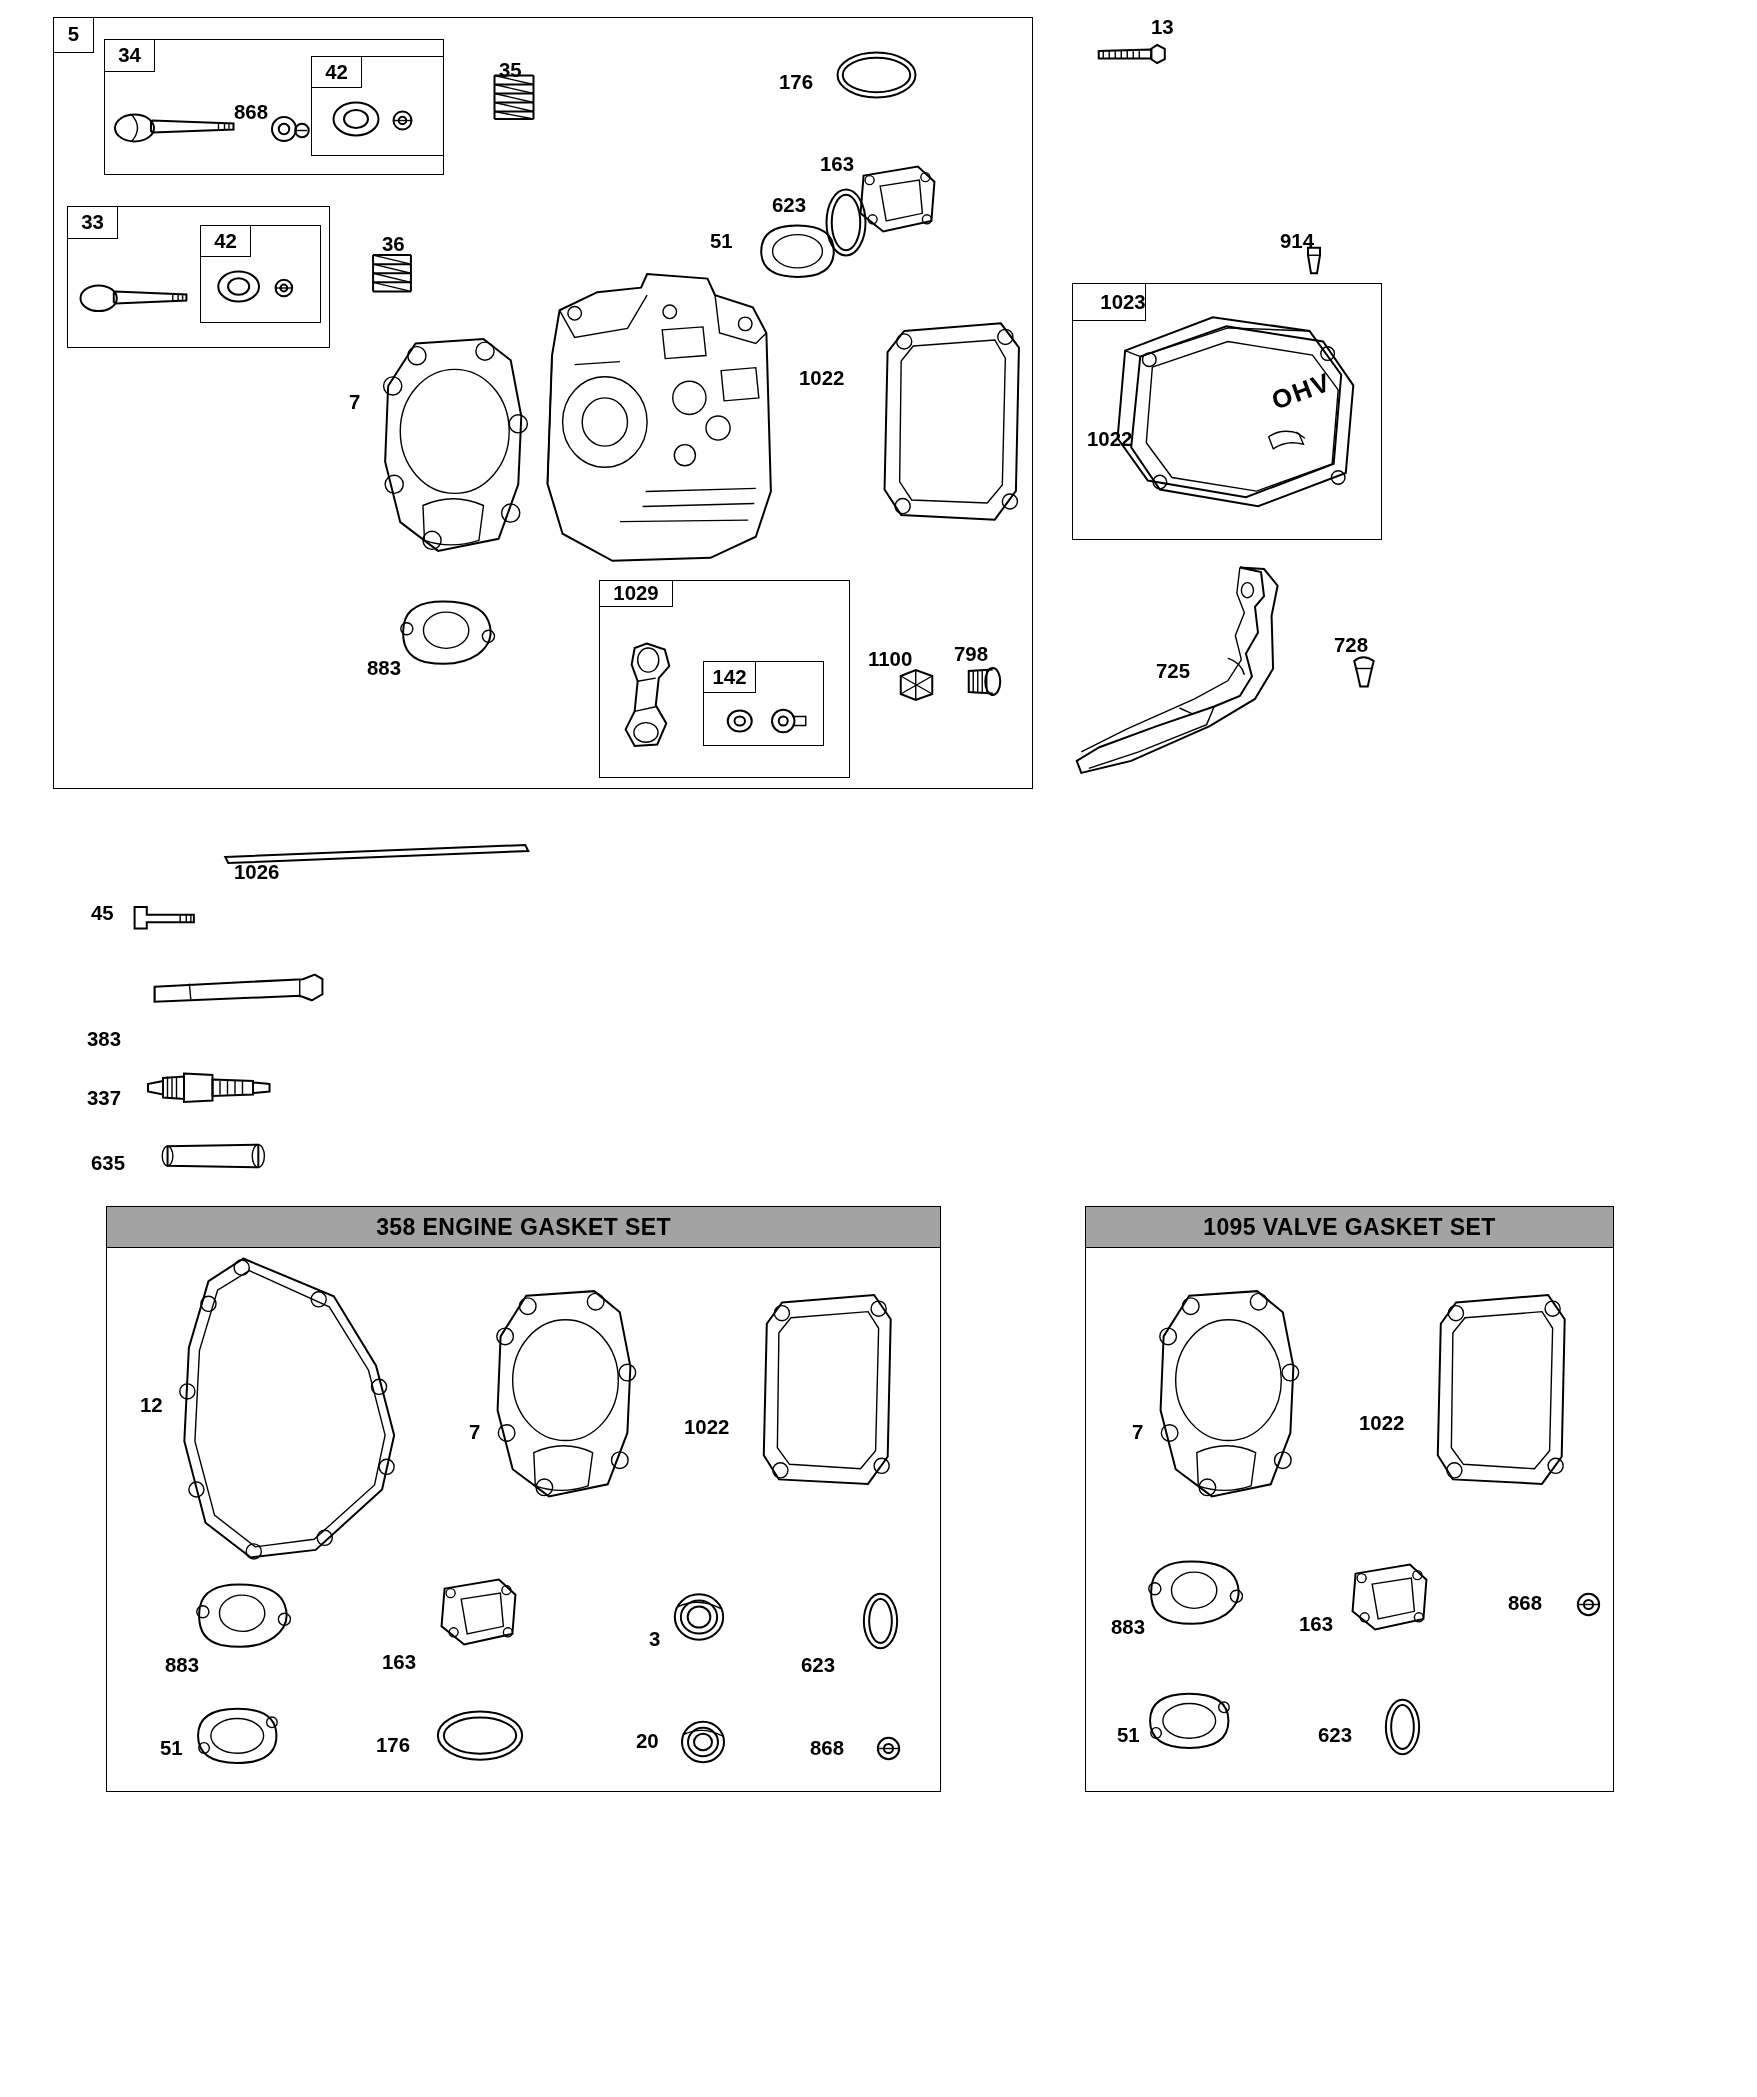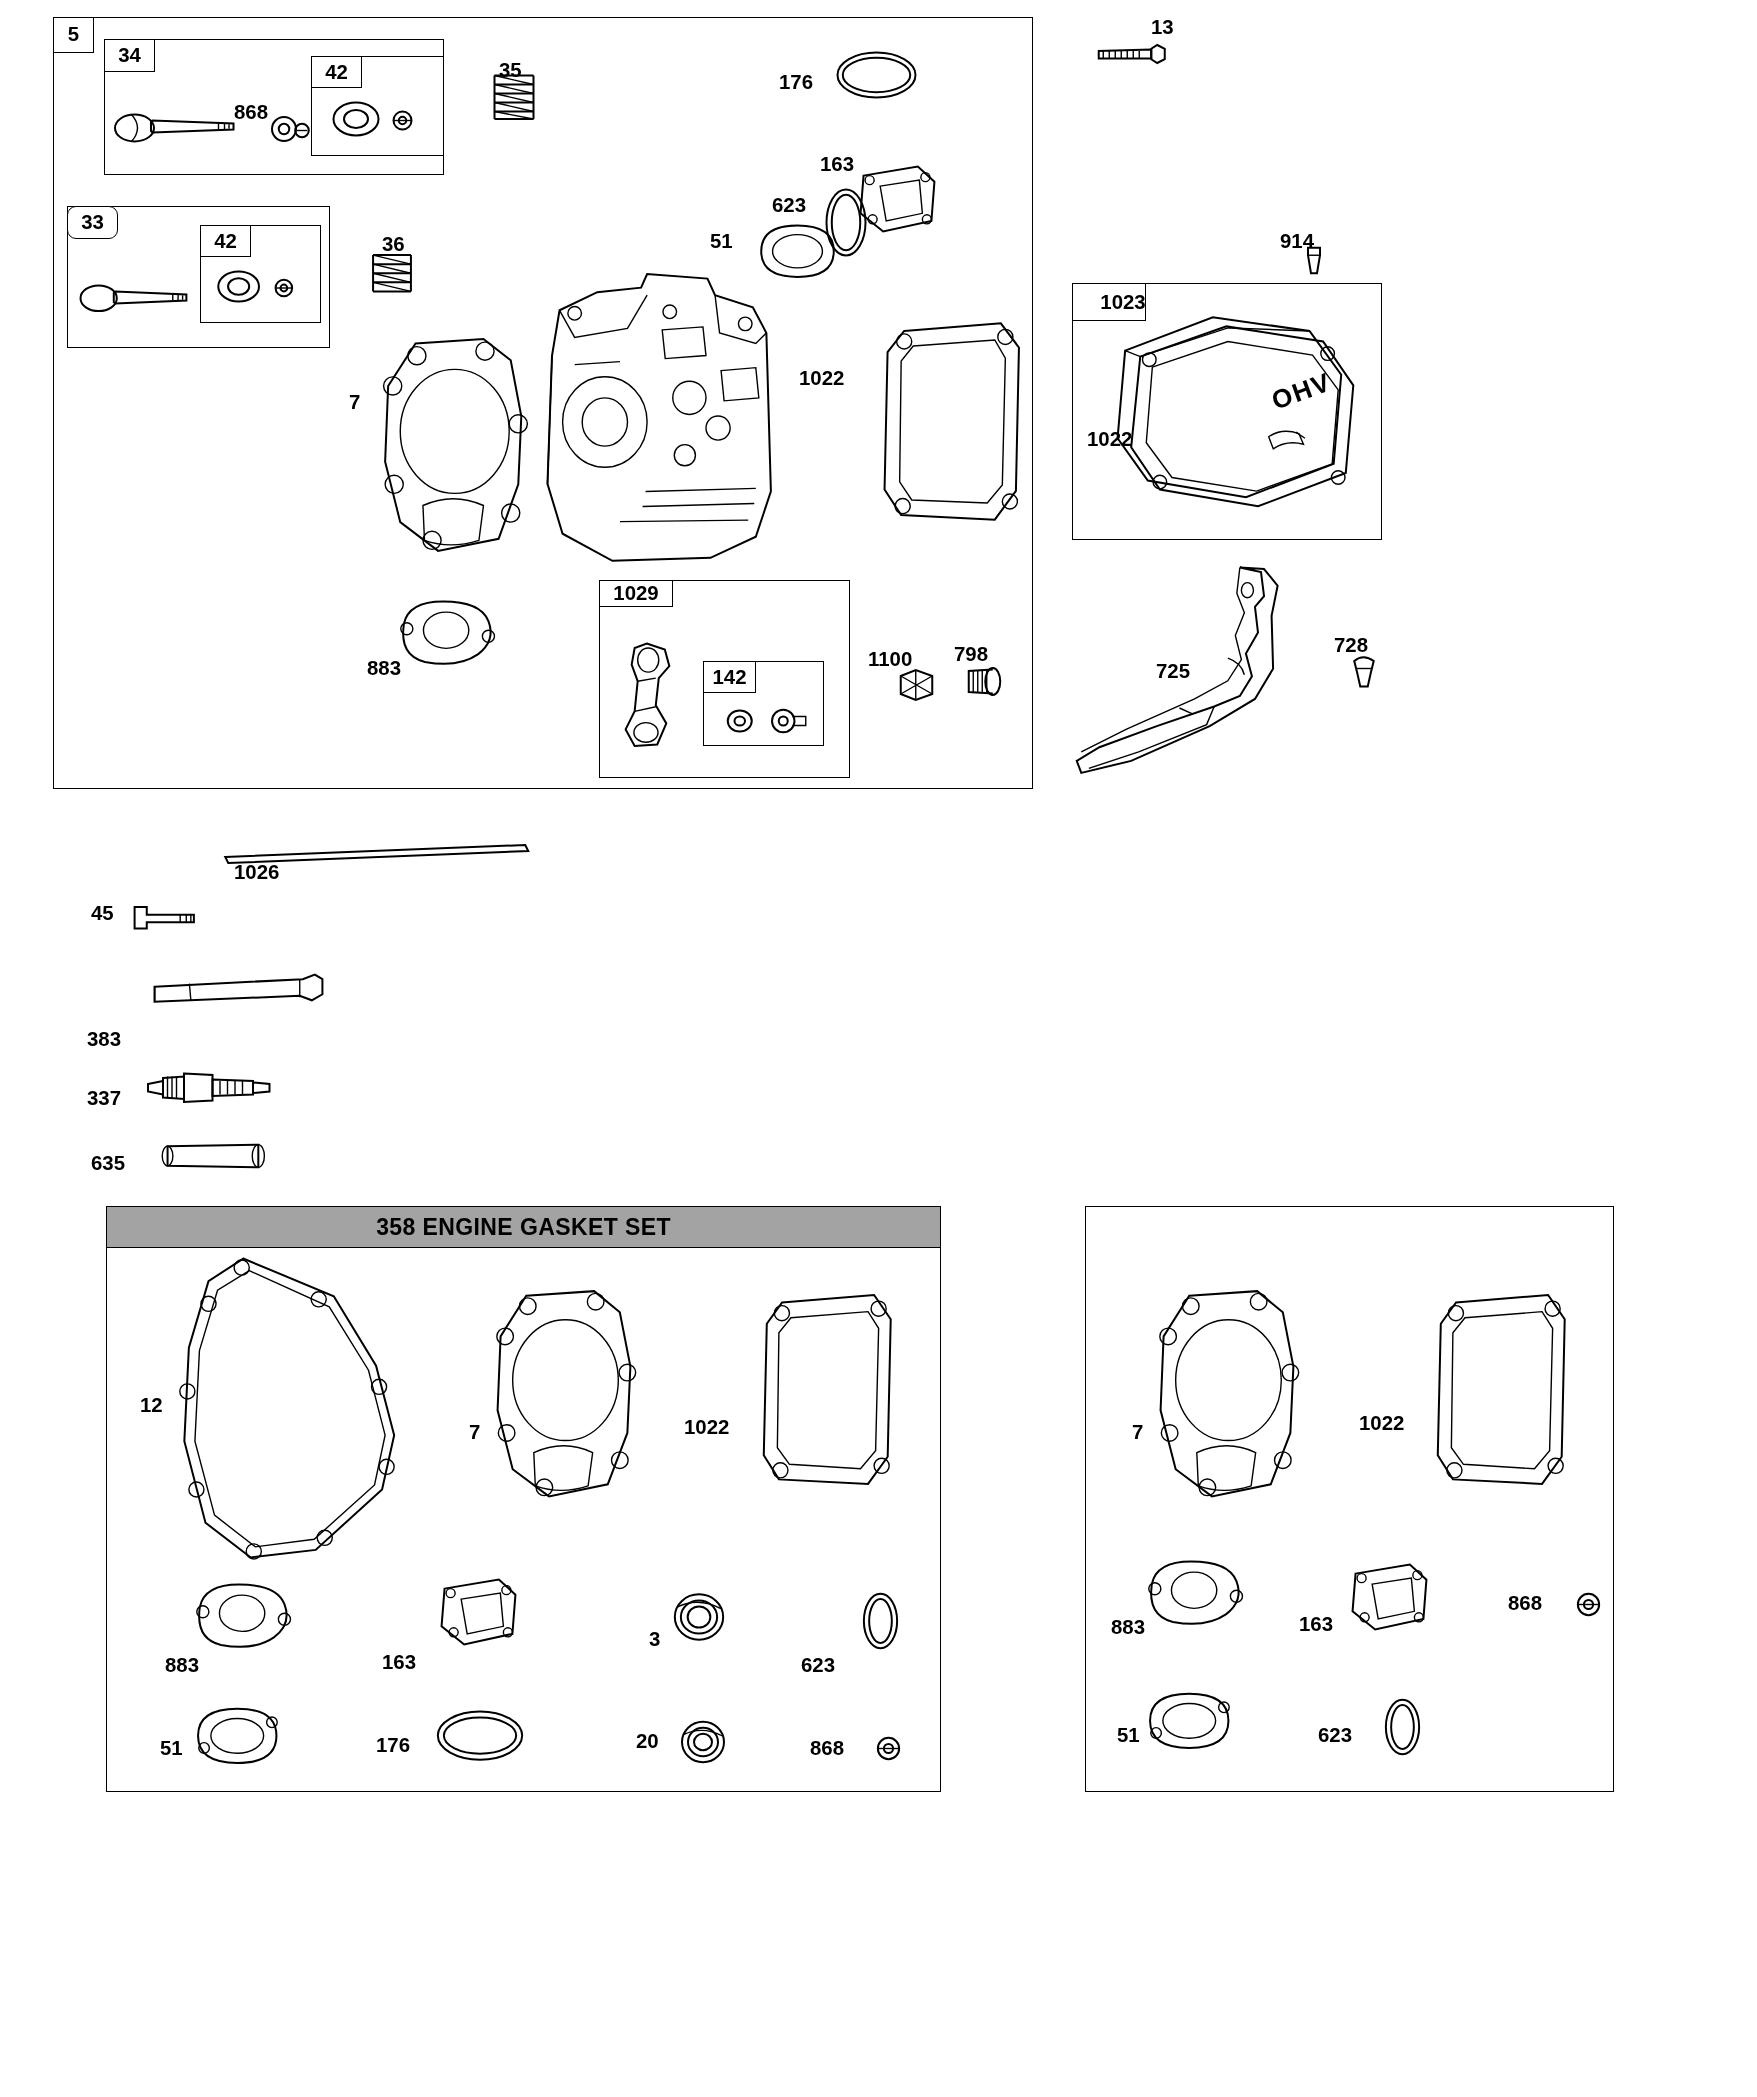--- a/index.html
+++ b/index.html
@@ -100,21 +100,21 @@
   <div class="box" style="left:104px; top:39px; width:340px; height:136px;"></div>
   <div class="tagbox" style="left:104px; top:39px; width:51px; height:33px;">
     <span>34</span>
   </div>
   <div class="box" style="left:311px; top:56px; width:133px; height:100px;"></div>
   <div class="tagbox" style="left:311px; top:56px; width:51px; height:32px;">
     <span>42</span>
   </div>
 
   <div class="box" style="left:67px; top:206px; width:263px; height:142px;"></div>
-  <div class="tagbox" style="left:67px; top:206px; width:51px; height:33px;border-radius:9px;">
+  <div class="tagbox" style="left:67px; top:206px; width:51px; height:33px;">
     <span>33</span>
   </div>
   <div class="box" style="left:200px; top:225px; width:121px; height:98px;"></div>
   <div class="tagbox" style="left:200px; top:225px; width:51px; height:32px;">
     <span>42</span>
   </div>
 
   <div class="box" style="left:599px; top:580px; width:251px; height:198px;"></div>
   <div class="tagbox" style="left:599px; top:580px; width:74px; height:27px;">
     <span>1029</span>
@@ -128,20 +128,23 @@
   <div class="tagbox" style="left:1072px; top:283px; width:74px; height:38px;padding-left:28px;">
     <span>1023</span>
   </div>
 
   <div class="setbox" style="left:106px; top:1206px; width:835px; height:586px;"></div>
   <div class="settitle" style="left:106px; top:1206px; width:835px; height:42px;">
     <span>358 ENGINE GASKET SET</span>
   </div>
 
   <div class="setbox" style="left:1085px; top:1206px; width:529px; height:586px;"></div>
+  <div class="settitle" style="left:1085px; top:1206px; width:529px; height:42px;">
+    <span>1095 VALVE GASKET SET</span>
+  </div>
 
   <svg class="art" style="left:113px; top:98px; width:136px; height:60px;" viewBox="0 0 180 80">
     <ellipse cx="28" cy="40" rx="26" ry="18"></ellipse>
     <path d="M 50 32 L 52 30 L 160 34 L 160 42 L 52 46 L 50 44 Z"></path>
     <path class="thin" d="M 140 34 L 140 42 M 148 34.5 L 148 41.5 M 154 35 L 154 41"></path>
     <path class="thin" d="M 24 22 q 16 18 0 36"></path>
   </svg>
 
   <svg class="art" style="left:266px; top:110px; width:45px; height:38px;" viewBox="0 0 60 50">
     <circle cx="24" cy="25" r="16"></circle>

